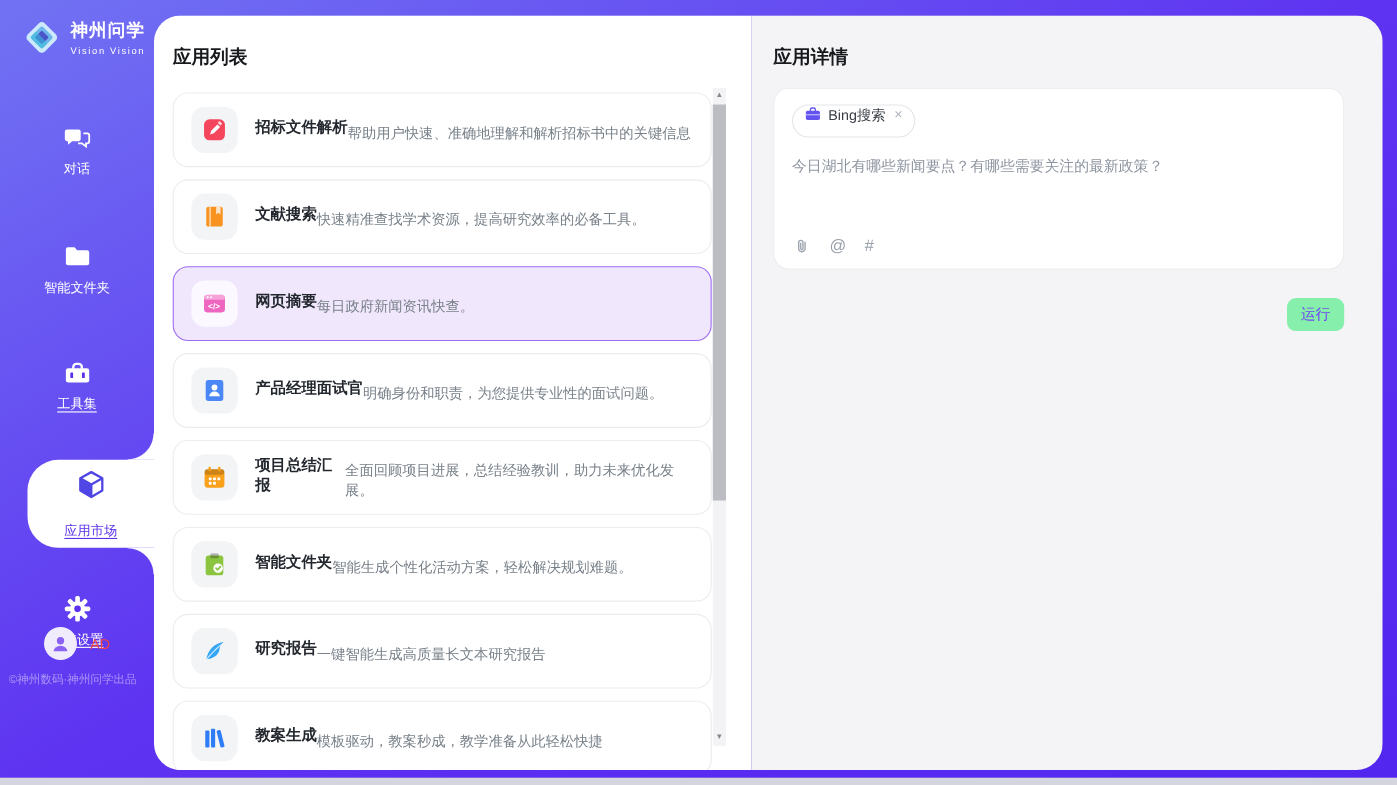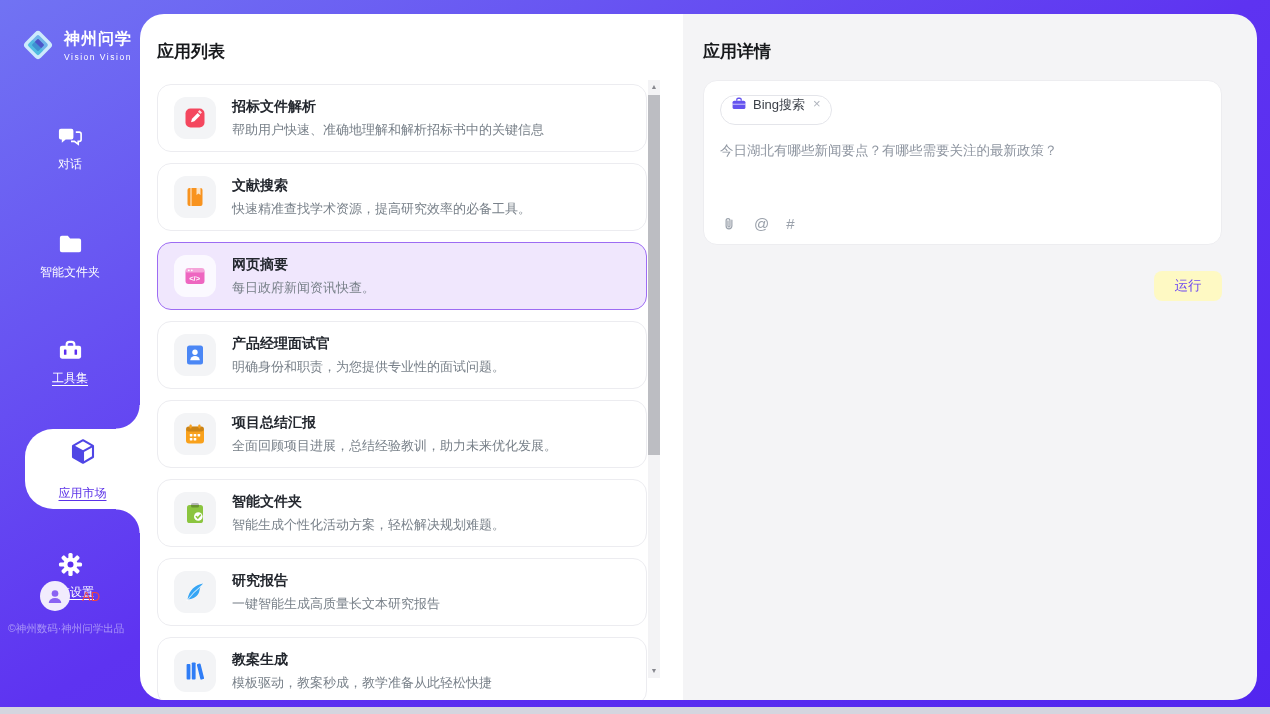--- a/index.html
+++ b/index.html
@@ -5,21 +5,21 @@
   * { margin:0; padding:0; box-sizing:border-box; }
   html,body { width:1270px; height:714px; overflow:hidden; }
   body {
     font-family:"Liberation Sans","DejaVu Sans",sans-serif;
     background:linear-gradient(150deg,#7173f3 0%,#5e33f1 50%,#5226ef 100%);
     position:relative;
   }
   .bottom-strip { position:absolute; left:0; right:0; bottom:0; height:7px; background:#d5d5df; }
 
   
-  .sidebar { position:absolute; left:0; top:11px; width:140px; height:634px; color:#fff; }
+  .sidebar { position:absolute; left:0; top:0; width:140px; height:634px; color:#fff;text-align:right; }
   .logo { position:absolute; top:16px; left:20px; display:flex; align-items:center; gap:8px; }
   .logo-mark { width:36px; height:36px; display:block; }
   .logo-name { font-size:16px; font-weight:700; letter-spacing:1px; }
   .logo-sub { font-size:8.5px; letter-spacing:1.5px; margin-top:2px; }
   .nav-item { position:absolute; left:0; width:140px; display:flex; flex-direction:column; align-items:center; gap:6px; color:#fff; cursor:pointer; }
   .nav-icon { display:flex; align-items:center; justify-content:center; }
   .nav-label { font-size:12px; }
   .nav-label.u { text-decoration:underline; text-underline-offset:3px; }
   .nav-item.active { left:25px; width:115px; height:80px; background:#fff; border-radius:28px 0 0 28px; justify-content:center; gap:18px; color:#4f46e5; }
   .nav-item.active .nav-label { color:#5b32e8; }
@@ -35,40 +35,40 @@
   
   .content { position:absolute; left:140px; top:14px; width:1117px; height:686px; border-radius:24px; overflow:hidden; display:flex; }
   .list-col { width:543px; background:#fff; position:relative; flex:none; }
   .panel-title { position:absolute; top:26px; font-size:17px; font-weight:700; color:#17191c; }
   .list-col .panel-title { left:17px; }
   .app-list { position:absolute; top:70px; left:17px; width:490px; display:flex; flex-direction:column; gap:11px; }
   .app-item { height:68px; flex:none; display:flex; align-items:center; gap:16px; padding:0 16px; background:#fff; border:1px solid #ececf0; border-radius:14px; cursor:pointer; }
   .app-item.selected { background:#f0e7fd; border:1px solid #9d6cf3; }
   .app-icon { width:42px; height:42px; flex:none; border-radius:12px; background:#f3f4f6; display:flex; align-items:center; justify-content:center; }
   .app-item.selected .app-icon { background:#fbf9ff; }
-  .app-texts { display:flex; flex-direction:column; }
+  .app-texts { display:flex; }
   .app-name { font-size:14px; font-weight:700; color:#23272e; }
   .app-desc { font-size:13px; color:#788089; margin-top:5px; }
 
   .scrollbar { position:absolute; left:508px; top:66px; width:12px; height:598px; background:#f3f3f5; }
   .sb-arrow { position:absolute; left:0; width:12px; height:14px; font-size:7px; line-height:14px; text-align:center; color:#86878e; cursor:pointer; }
   .sb-up { top:0; }
   .sb-down { bottom:0; }
   .sb-thumb { position:absolute; left:0; top:15px; width:12px; height:360px; background:#bcbdc2; cursor:pointer; }
 
   .detail-col { flex:1; background:#f4f4f6; position:relative; }
   .detail-col .panel-title { left:20px; }
   .prompt-card { position:absolute; top:66px; left:20px; right:35px; height:165px; background:#fff; border:1px solid #ededf0; border-radius:14px; padding:14px 16px; }
   .chip { display:inline-flex; align-items:flex-start; height:30px; padding:0 10px; gap:6px; background:#fff; border:1px solid #e4e5ea; border-radius:16px; cursor:pointer; }
   .chip-label { font-size:13px; color:#3a3f47; }
   .chip-x { font-size:13px; color:#aeb3bc; margin-left:2px; cursor:pointer; }
   .prompt-text { margin-top:17px; font-size:13.5px; color:#8e95a0; cursor:text; }
   .prompt-toolbar { position:absolute; left:17px; bottom:12px; display:flex; align-items:center; gap:17px; }
   .tb-icon { color:#9aa1ab; font-size:15px; display:flex; align-items:center; cursor:pointer; }
-  .run-btn { position:absolute; top:257px; right:35px; width:68px; height:30px; border:none; border-radius:8px; background:#fef9c3; color:#6e49f1; font-size:13.5px; font-family:inherit; cursor:pointer; }
+  .run-btn { position:absolute; top:257px; right:35px; width:52px; height:30px; border:none; border-radius:8px; background:#86efac; color:#6e49f1; font-size:13.5px; font-family:inherit; cursor:pointer; }
 </style>
 </head>
 <body>
 
 <div class="sidebar">
   <div class="logo">
     <span class="logo-mark">
       <svg viewBox="0 0 36 36" width="36" height="36">
           <g transform="rotate(45 18 18)">
         <rect x="7" y="7" width="22" height="22" rx="4" fill="#cdeafc"></rect>

